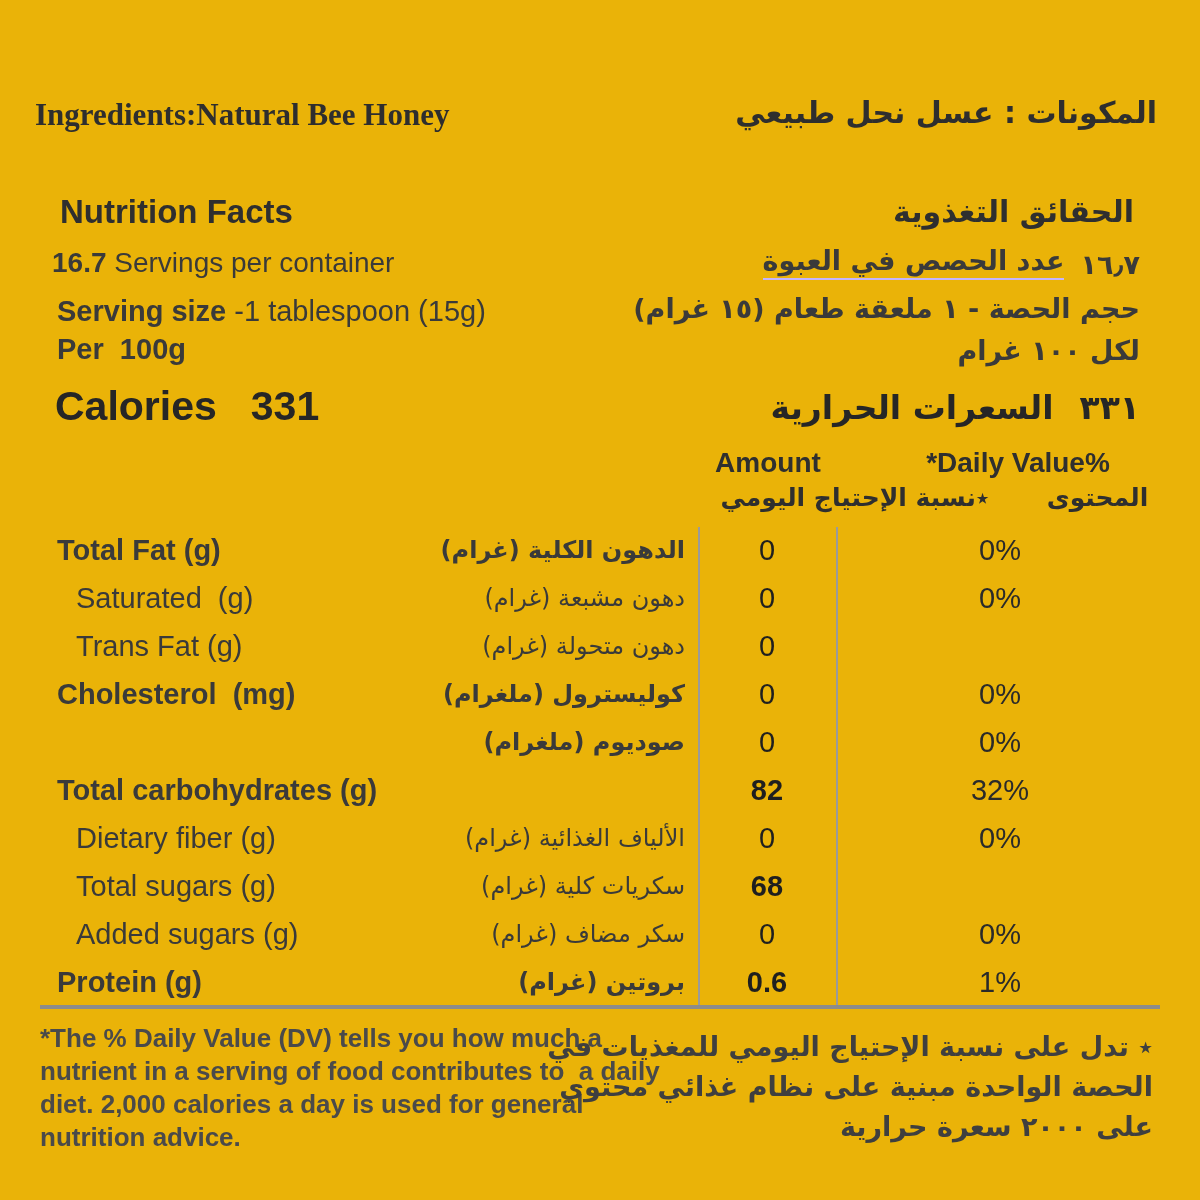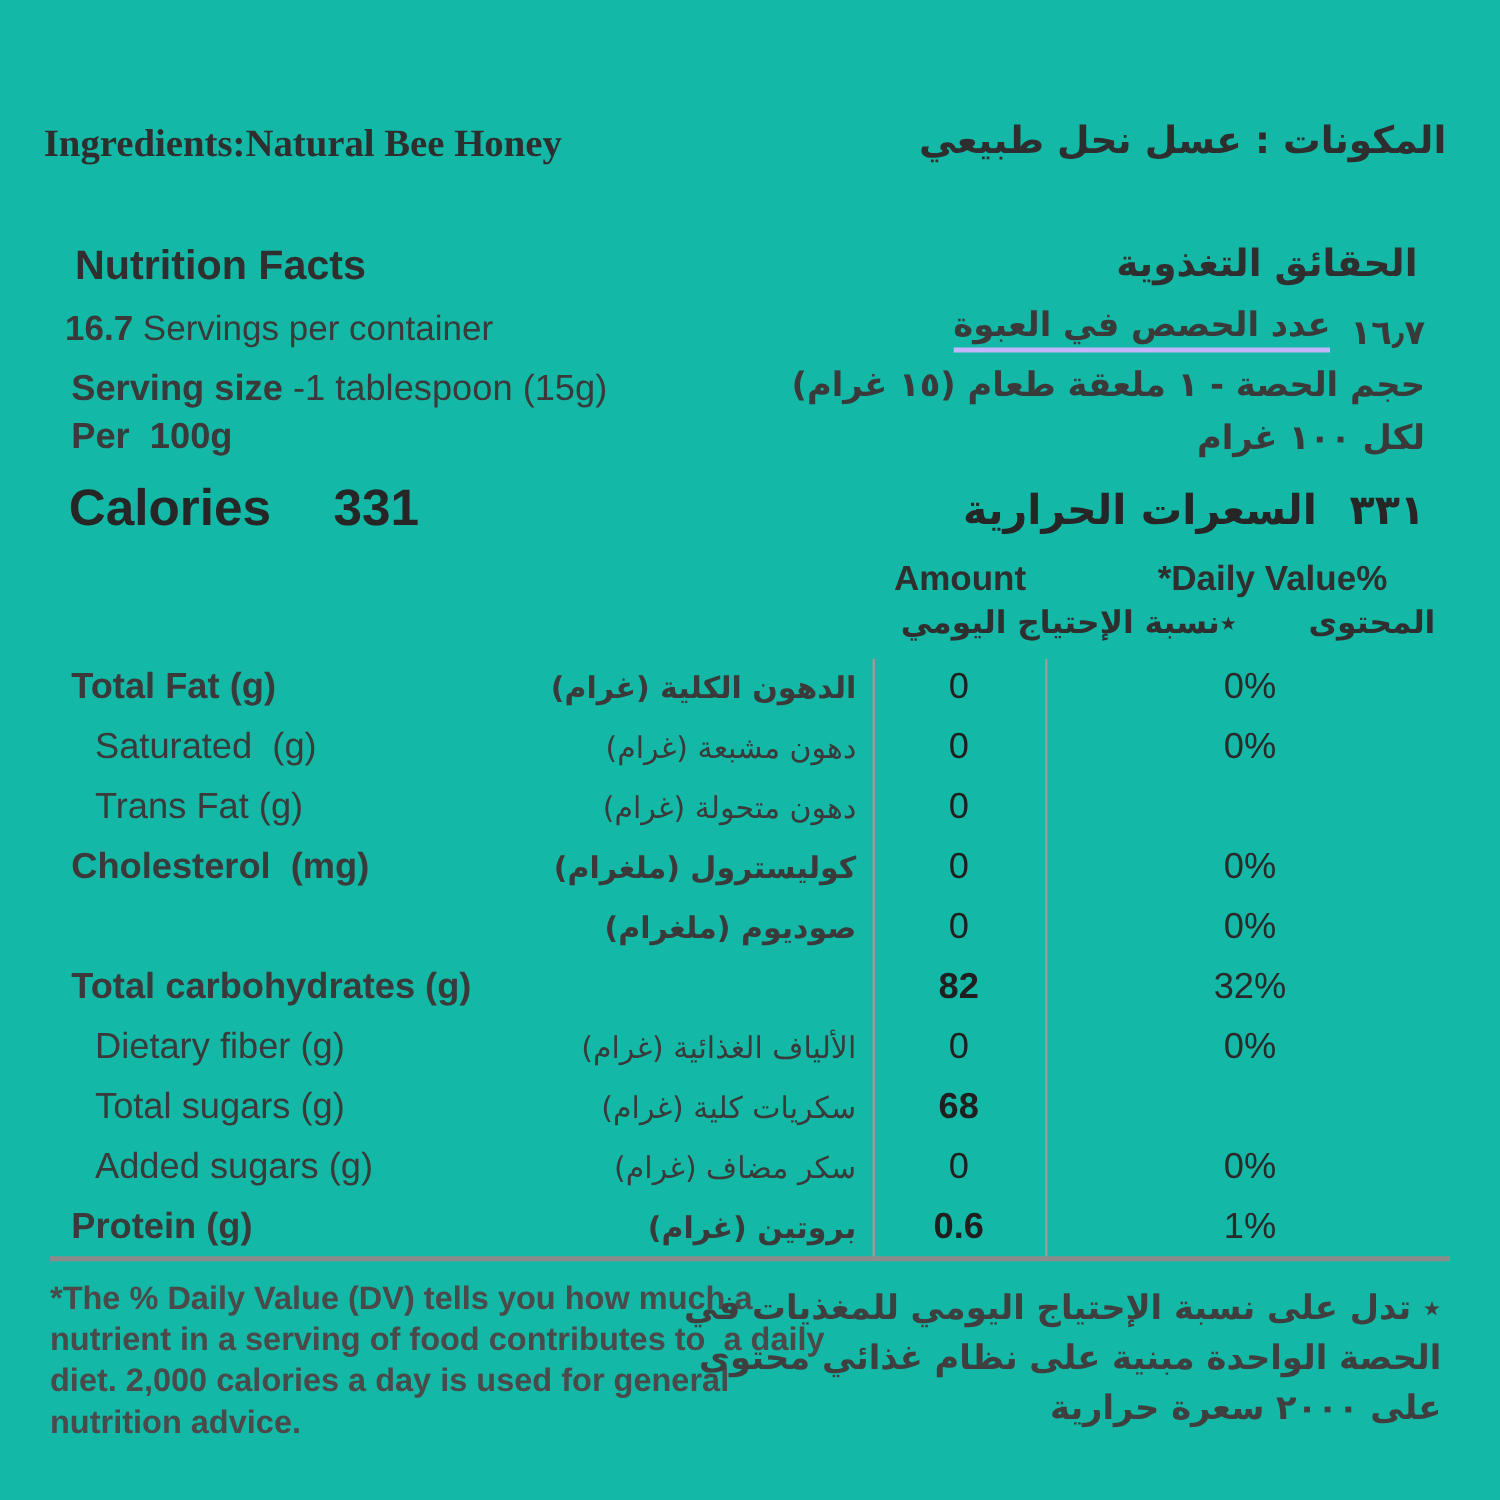--- a/index.html
+++ b/index.html
@@ -1,36 +1,36 @@
 <!DOCTYPE html>
 <html lang="en"><head>
 <meta charset="utf-8">
 <style>
   html,body{margin:0;padding:0;background:#ffffff;}
-  .canvas{position:relative;width:1200px;height:1200px;background:#14b8a6;overflow:hidden;
+  .canvas{position:relative;width:1200px;height:1200px;background:#eab308;overflow:hidden;
           color:#3a3a3a;}
   .abs{position:absolute;}
   .en{font-family:"Liberation Sans",sans-serif;white-space:pre;}
   .serif{font-family:"Liberation Serif",serif;}
   .ar{font-family:"DejaVu Sans",sans-serif;direction:rtl;white-space:pre;}
   .b{font-weight:bold;}
   
   .ingredients-en{left:35px;top:97px;font-size:31px;color:#2e2e2e;}
   .ingredients-ar{right:43px;top:95px;font-size:30px;color:#2e2e2e;}
   .nf-title-en{left:60px;top:193px;font-size:33px;color:#2f2f2f;}
   .nf-title-ar{right:66px;top:194px;font-size:30px;color:#2f2f2f;}
   .servings-en{left:52px;top:247px;font-size:28px;}
   .servings-ar{right:60px;top:245px;font-size:27px;display:flex;gap:16px;align-items:flex-end;}
-  .u{border-bottom:4px solid #c4b5fd;padding-bottom:2px;}
+  .u{border-bottom:2px solid #c4b5fd;padding-bottom:2px;}
   .ssize-en{left:57px;top:295px;font-size:29px;}
   .ssize-ar{right:60px;top:293px;font-size:27px;}
   .per-en{left:57px;top:333px;font-size:29px;}
   .per-ar{right:60px;top:335px;font-size:27px;}
   
-  .cal-en{left:55px;top:383px;font-size:41px;display:flex;gap:50px;color:#262626;}
+  .cal-en{left:55px;top:383px;font-size:41px;display:flex;gap:34px;color:#262626;}
   .cal-ar{right:60px;top:388px;font-size:33px;display:flex;gap:26px;color:#262626;}
   
   .amount-en{left:660px;top:447px;width:216px;text-align:center;font-size:28px;color:#2f2f2f;}
   .dv-en{left:860px;top:447px;width:316px;text-align:center;font-size:28px;color:#2f2f2f;}
   .dv-ar{left:690px;top:483px;width:330px;text-align:center;font-size:25px;color:#2f2f2f;}
   .amount-ar{left:1030px;top:483px;width:135px;text-align:center;font-size:25px;color:#2f2f2f;}
   
   .vline{width:2px;background:#9a9a9a;top:527px;height:481px;}
   .vline1{left:698px;} .vline2{left:836px;}
   .hline{left:40px;width:1120px;top:1005px;height:4px;background:#8c8c8c;}

